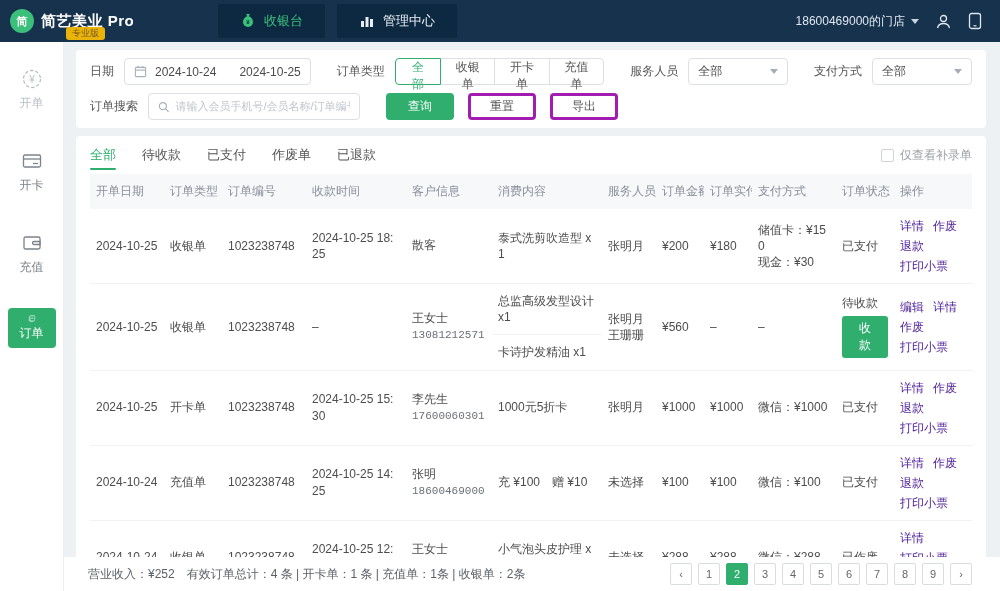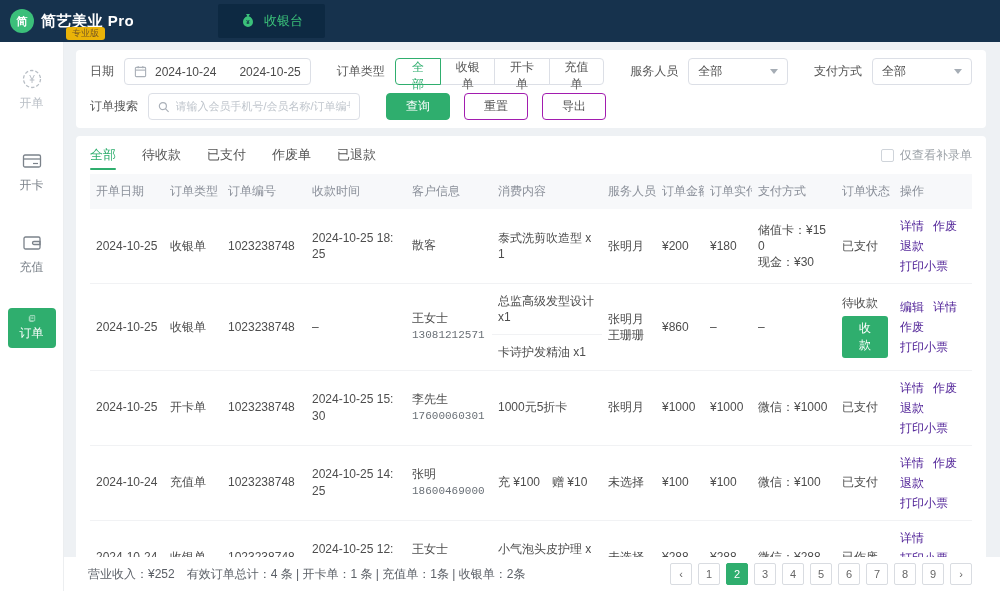--- a/index.html
+++ b/index.html
@@ -38,21 +38,21 @@
   .date-input .sp { flex:1; }
   .seg { display:flex; }
   .seg-btn { height:27px; padding:0 13px; border:1px solid #dcdfe6; background:#fff; color:#555; font-size:12px; margin-left:-1px; cursor:pointer; font-family:inherit; position:relative; }
   .seg-btn:first-child { border-radius:4px 0 0 4px; margin-left:0; }
   .seg-btn:last-child { border-radius:0 4px 4px 0; }
   .seg-btn.active { color:#2fae6e; border-color:#2fae6e; z-index:1; }
   .select-box { width:112px; height:27px; border:1px solid #dcdfe6; border-radius:4px; display:flex; align-items:center; justify-content:space-between; padding:0 9px; color:#4a4a4a; cursor:pointer; background:#fff; }
   .select-box .caret-down { border-top-color:#a6adb5; }
   .search-input { width:212px; height:27px; border:1px solid #dcdfe6; border-radius:4px; display:flex; align-items:center; gap:6px; padding:0 9px; background:#fff; cursor:text; }
   .placeholder { color:#bfc5cc; font-size:11px; white-space:nowrap; overflow:hidden; }
-  .btn { height:27px; padding:0 19px; border-radius:4px; border:1px solid #a21caf; background:#fff; color:#555; font-size:12px; cursor:pointer; font-family:inherit; }
+  .btn { height:27px; padding:0 19px; border-radius:4px; border:3px solid #a21caf; background:#fff; color:#555; font-size:12px; cursor:pointer; font-family:inherit; }
   .btn-primary { background:#2fae6e; border-color:#2fae6e; color:#fff; }
   .btn + .btn { margin-left:4px; }
 
   
   .table-card { background:#fff; border-radius:4px; margin-top:8px; padding:0 14px 12px; }
   .tabs-bar { display:flex; align-items:center; height:38px; }
   .tab { margin-right:26px; color:#555; font-size:13px; position:relative; height:38px; display:flex; align-items:center; cursor:pointer; }
   .tab.active { color:#2fae6e; }
   .tab.active::after { content:""; position:absolute; left:0; right:0; bottom:4px; height:2px; background:#2fae6e; border-radius:1px; }
   .cb-wrap { margin-left:auto; display:flex; align-items:center; gap:6px; color:#9aa0a6; font-size:12px; cursor:pointer; }
@@ -88,20 +88,42 @@
     <div class="edition-badge">专业版</div>
   </div>
   <div class="topnav">
     <div class="nav-item active">
       <svg width="16" height="16" viewBox="0 0 16 16">
           <path d="M6 1h4l-1.4 2.2C11.4 4 13 6.3 13 9a5 5 0 0 1-10 0c0-2.7 1.6-5 4.4-5.8L6 1z" fill="#3bc17a"></path>
           <text x="8" y="11" font-size="6" fill="#0d2942" text-anchor="middle" font-weight="bold">¥</text>
         </svg>
       <span>收银台</span>
     </div>
+    <div class="nav-item">
+      <svg width="16" height="16" viewBox="0 0 16 16">
+          <rect x="2" y="8" width="3" height="6" fill="#e8eef5"></rect>
+          <rect x="6.5" y="4" width="3" height="10" fill="#e8eef5"></rect>
+          <rect x="11" y="6" width="3" height="8" fill="#e8eef5"></rect>
+        </svg>
+      <span>管理中心</span>
+    </div>
+  </div>
+  <div class="store-area">
+    <div class="store-name">
+      <span>18600469000的门店</span>
+      <span class="caret-down"></span>
+    </div>
+    <svg width="17" height="17" viewBox="0 0 17 17" style="cursor:pointer">
+        <circle cx="8.5" cy="5.5" r="3" fill="none" stroke="#dfe7ef" stroke-width="1.3"></circle>
+        <path d="M2.5 15c.7-3 3-4.5 6-4.5s5.3 1.5 6 4.5" fill="none" stroke="#dfe7ef" stroke-width="1.3"></path>
+      </svg>
+    <svg width="14" height="18" viewBox="0 0 14 18" style="cursor:pointer">
+        <rect x="1.5" y="1.5" width="11" height="15" rx="2" fill="none" stroke="#dfe7ef" stroke-width="1.3"></rect>
+        <line x1="5.5" y1="13.8" x2="8.5" y2="13.8" stroke="#dfe7ef" stroke-width="1.2"></line>
+      </svg>
   </div>
 </div>
 
 <div class="sidebar">
   <div class="side-item dim">
     <svg width="22" height="22" viewBox="0 0 22 22">
         <circle cx="11" cy="11" r="8.5" fill="none" stroke="currentColor" stroke-width="1.3" stroke-dasharray="3.4 2"></circle>
         <text x="11" y="14.5" font-size="10" fill="currentColor" text-anchor="middle">¥</text>
       </svg>
     <span>开单</span>
@@ -262,21 +284,21 @@
               <div class="cust-phone">13081212571</div>
             </td>
     <td class="items-cell">
               <div class="item-line">总监高级发型设计 x1</div>
               <div class="item-line">卡诗护发精油 x1</div>
             </td>
     <td>
               <div>张明月</div>
               <div>王珊珊</div>
             </td>
-    <td>¥860</td>
+    <td>¥560</td>
     <td>–</td>
     <td>
               <div>–</div>
             </td>
     <td><div>待收款</div><button class="receive-btn">收款</button></td>
     <td class="ops"><a>编辑</a><a>详情</a><a>作废</a><a>打印小票</a></td>
   </tr>
           <tr>
     <td>2024-10-25</td>
     <td><span>开卡单</span><span class="badge-bu" hidden=""></span></td>

